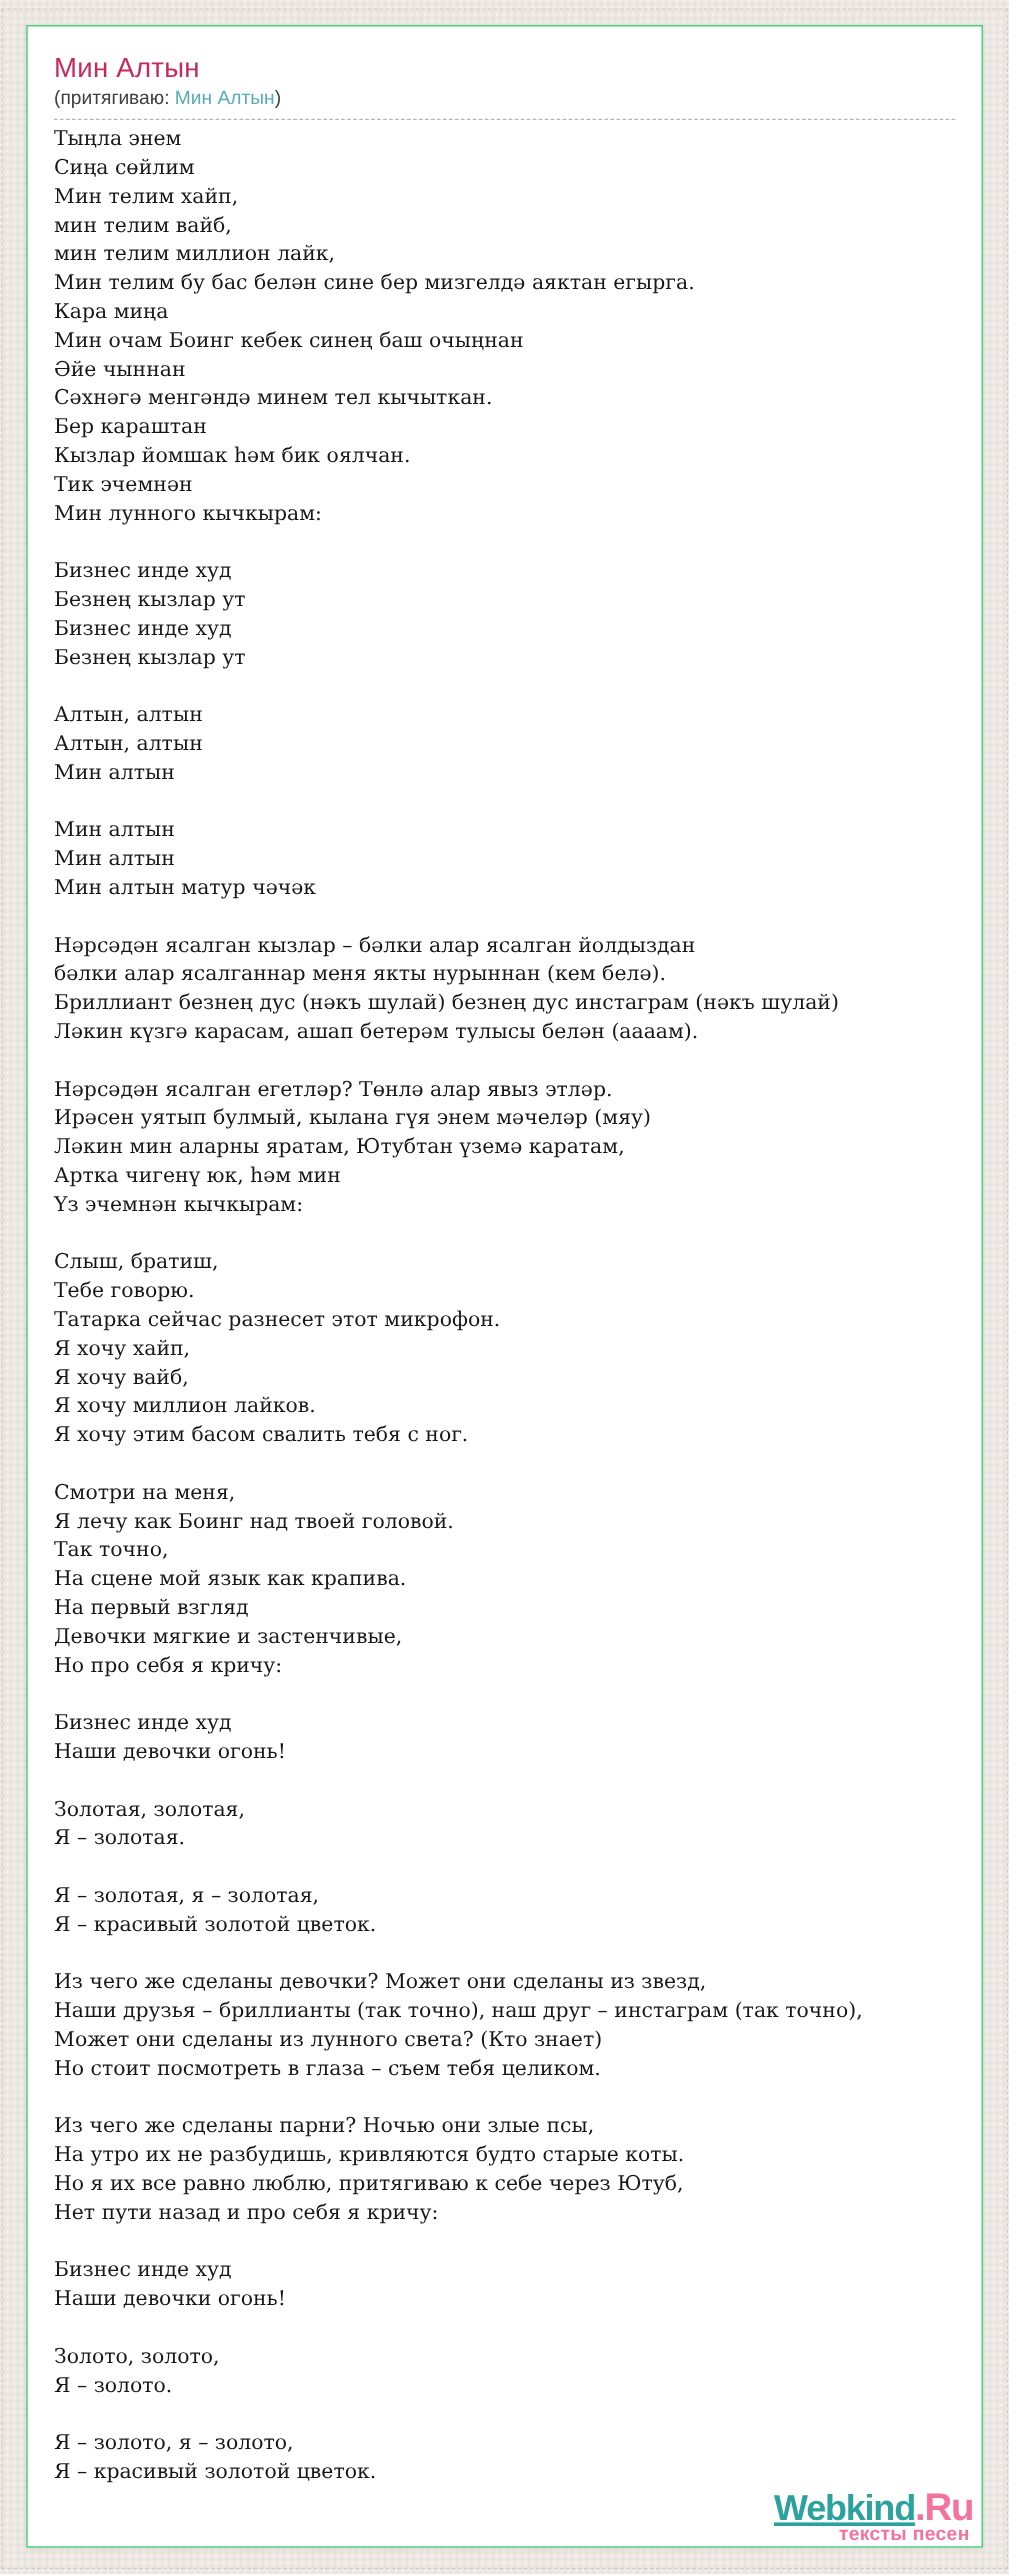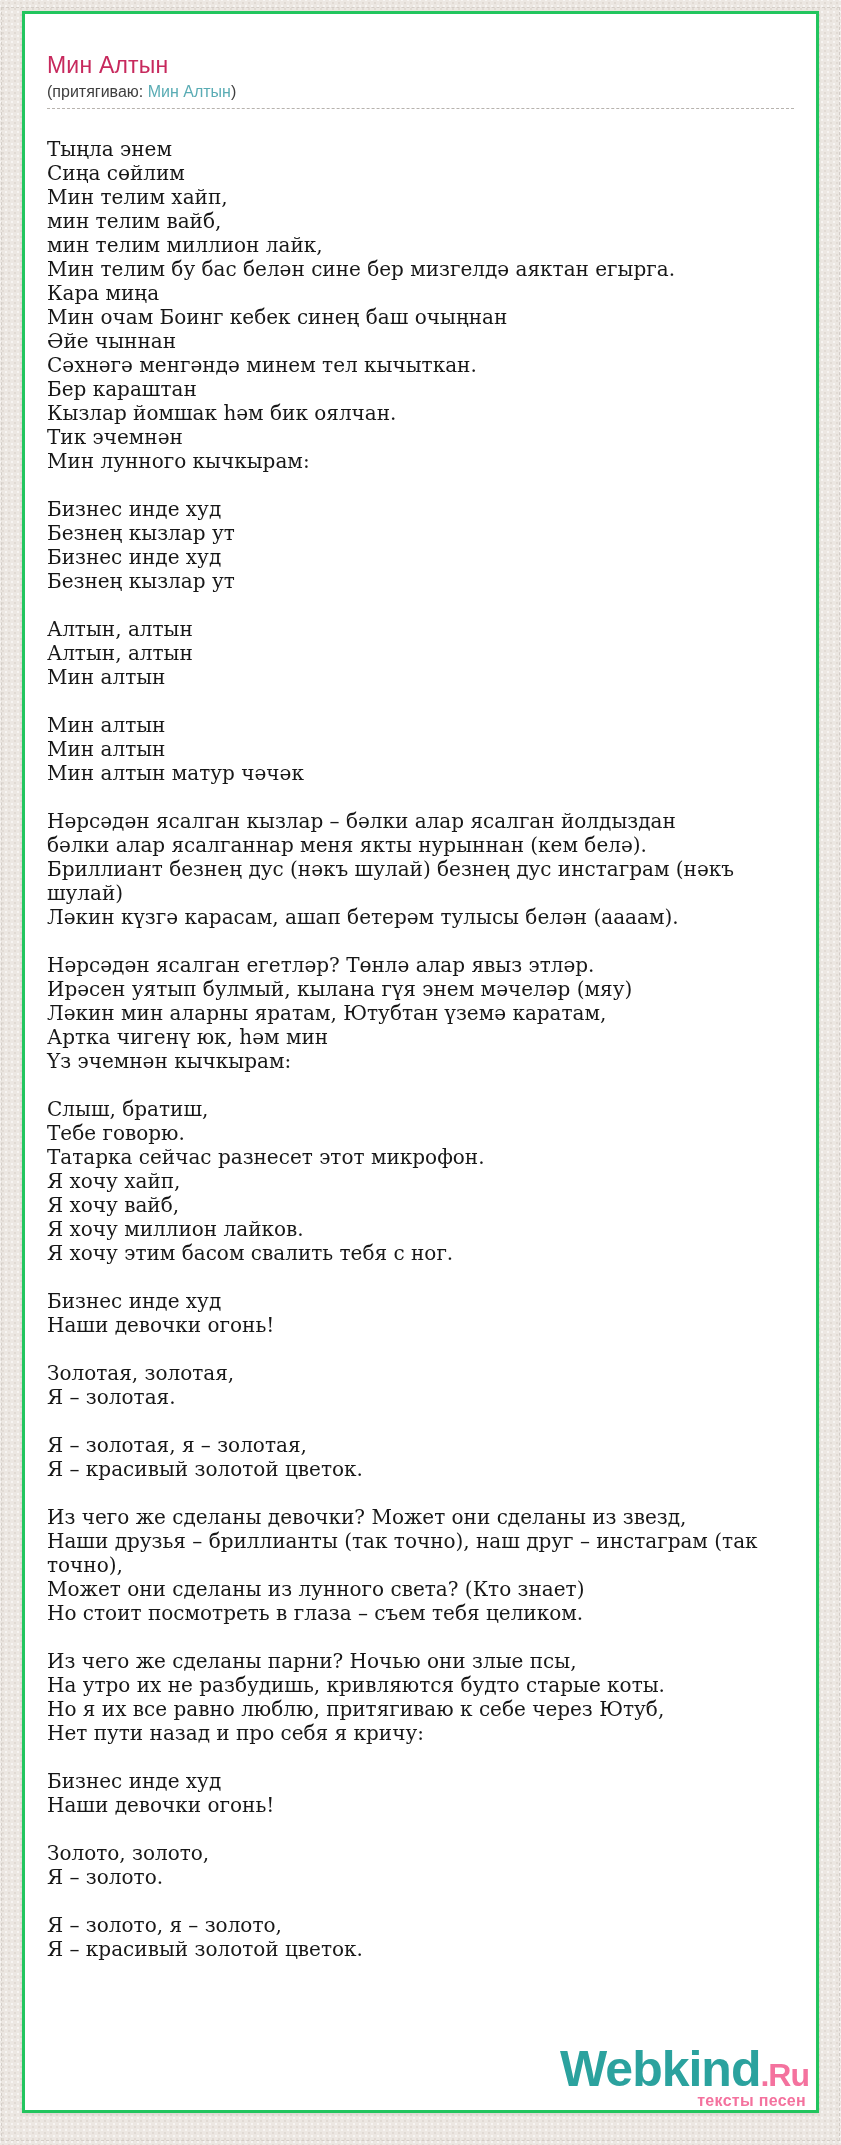--- a/index.html
+++ b/index.html
@@ -21,62 +21,62 @@
       radial-gradient(rgba(255,255,255,.6) 1px, transparent 1.2px);
     background-size:6px 6px,6px 6px;
     background-position:0 0,3px 3px;
     font-family:"Liberation Sans",sans-serif;
   }
   .page-frame{
     position:absolute;left:1px;right:1px;top:7px;bottom:4px;
     border:1px dashed #d4cec8;pointer-events:none;
   }
   .card{
-    position:absolute;left:22px;top:11px;width:797px;height:2102px;
+    position:absolute;left:22px;top:21px;width:797px;height:2102px;
     background:var(--card-bg);
-    border:3px solid #22c55e;
+    border:1px solid #22c55e;
     box-shadow:0 1px 3px rgba(120,110,100,.18);
-    padding:29px 22px 0 22px;
+    padding:12px 22px 0 22px;
   }
   h1.title{
     margin:9px 0 3px 0;
     font-family:"Liberation Sans",sans-serif;
     font-size:23px;font-weight:400;
     color:var(--title-color);
     letter-spacing:.2px;
   }
   .subtitle{
     font-size:16px;color:#3e3e3e;line-height:20px;
   }
   .subtitle a{
     color:var(--link-color);text-decoration:none;cursor:pointer;
   }
   .sep{
     border-bottom:1px dashed #b7b3ae;
     margin-top:6px;
   }
   .lyrics{
-    margin-top:28px;
+    margin-top:4px;
     font-family:"DejaVu Serif","Liberation Serif",serif;
-    font-size:20px;line-height:24px;
+    font-size:17px;line-height:24px;
     color:var(--text-color);
   }
   .stanza + .stanza{margin-top:24px;}
   .line{white-space:pre-wrap;min-height:24px;}
   .logo{
     position:absolute;right:7px;bottom:1px;
     text-align:right;line-height:1;cursor:pointer;
     user-select:none;
   }
   .logo-row{
     font-family:"Liberation Sans",sans-serif;
     font-weight:700;letter-spacing:-1px;
     white-space:nowrap;
   }
-  .logo-main{font-size:50px;color:var(--logo-teal);}
+  .logo-main{font-size:30px;color:var(--logo-teal);text-decoration:underline;}
   .logo-suffix{font-size:32px;color:var(--logo-pink);}
   .logo-tagline{
     font-family:"Liberation Sans",sans-serif;
     font-weight:700;font-size:16px;letter-spacing:.3px;
     color:var(--logo-pink);
     margin-top:-1px;padding-right:3px;
   }
 </style>
 </head>
 <body>
@@ -140,20 +140,29 @@
       <div class="stanza">
         <div class="line">Слыш, братиш,</div>
         <div class="line">Тебе говорю.</div>
         <div class="line">Татарка сейчас разнесет этот микрофон.</div>
         <div class="line">Я хочу хайп,</div>
         <div class="line">Я хочу вайб,</div>
         <div class="line">Я хочу миллион лайков.</div>
         <div class="line">Я хочу этим басом свалить тебя с ног.</div>
       </div>
       <div class="stanza">
+        <div class="line">Смотри на меня,</div>
+        <div class="line">Я лечу как Боинг над твоей головой.</div>
+        <div class="line">Так точно,</div>
+        <div class="line">На сцене мой язык как крапива.</div>
+        <div class="line">На первый взгляд</div>
+        <div class="line">Девочки мягкие и застенчивые,</div>
+        <div class="line">Но про себя я кричу:</div>
+      </div>
+      <div class="stanza">
         <div class="line">Бизнес инде худ</div>
         <div class="line">Наши девочки огонь!</div>
       </div>
       <div class="stanza">
         <div class="line">Золотая, золотая,</div>
         <div class="line">Я – золотая.</div>
       </div>
       <div class="stanza">
         <div class="line">Я – золотая, я – золотая,</div>
         <div class="line">Я – красивый золотой цветок.</div>

